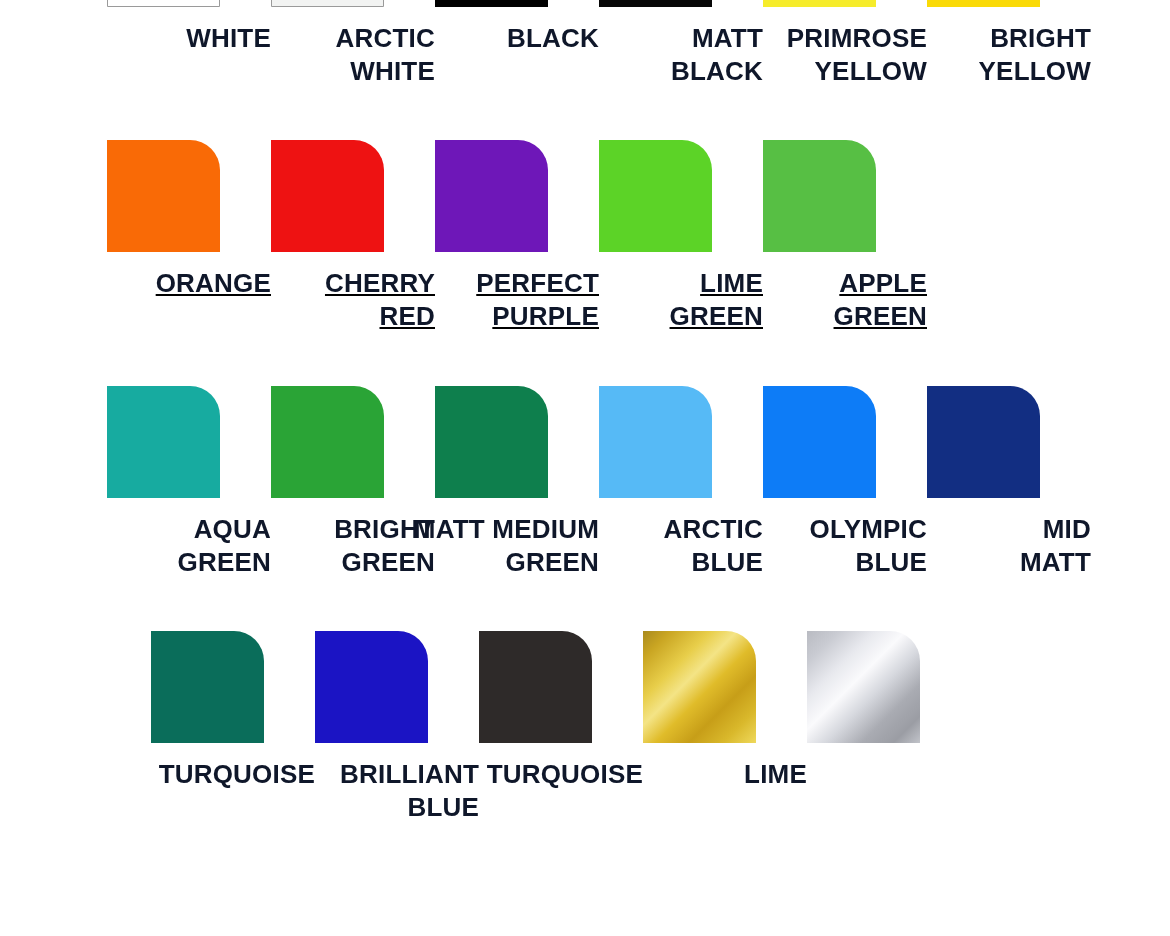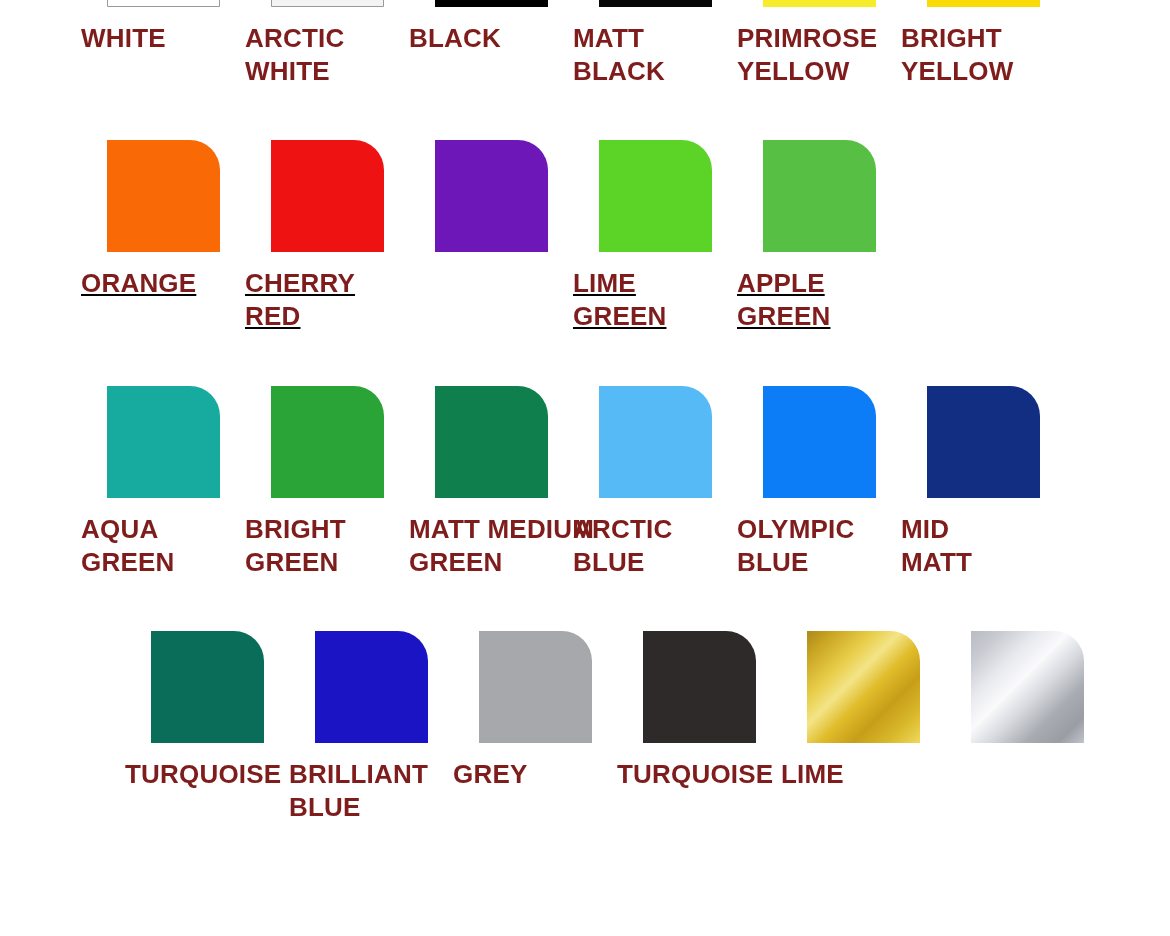--- a/index.html
+++ b/index.html
@@ -59,22 +59,22 @@
   .swatch-chip.bordered {
     border: 1px solid #9a9a9a;
   }
 
   .swatch-label {
     margin-top: 15px;
     font-size: 26px;
     font-weight: 700;
     line-height: 1.28;
     letter-spacing: 0.2px;
-    color: #7f1d1d;
-    text-align: left;
+    color: #0f172a;
+    text-align: right;
     white-space: pre-line;
     width: 190px;
     margin-left: auto;
     margin-right: auto;
   }
 </style>
 </head>
 <body>
 
 <div id="swatch-grid">
@@ -113,20 +113,22 @@
         <div class="swatch-chip" style="background: rgb(249, 106, 6);"></div>
         <div class="swatch-label">ORANGE</div>
       </div>
       <div class="swatch-cell">
         <div class="swatch-chip" style="background: rgb(238, 18, 18);"></div>
         <div class="swatch-label">CHERRY
 RED</div>
       </div>
       <div class="swatch-cell">
         <div class="swatch-chip" style="background: rgb(110, 23, 184);"></div>
+        <div class="swatch-label">PERFECT
+PURPLE</div>
       </div>
       <div class="swatch-cell">
         <div class="swatch-chip" style="background: rgb(92, 211, 39);"></div>
         <div class="swatch-label">LIME
 GREEN</div>
       </div>
       <div class="swatch-cell">
         <div class="swatch-chip" style="background: rgb(87, 191, 68);"></div>
         <div class="swatch-label">APPLE
 GREEN</div>
@@ -168,24 +170,20 @@
       <div class="swatch-cell">
         <div class="swatch-chip" style="background: rgb(10, 109, 90);"></div>
         <div class="swatch-label">TURQUOISE</div>
       </div>
       <div class="swatch-cell">
         <div class="swatch-chip" style="background: rgb(27, 20, 196);"></div>
         <div class="swatch-label">BRILLIANT
 BLUE</div>
       </div>
       <div class="swatch-cell">
-        <div class="swatch-chip" style="background: rgb(166, 168, 171);"></div>
-        <div class="swatch-label">GREY</div>
-      </div>
-      <div class="swatch-cell">
         <div class="swatch-chip" style="background: rgb(46, 42, 41);"></div>
         <div class="swatch-label">TURQUOISE</div>
       </div>
       <div class="swatch-cell">
         <div class="swatch-chip" style="background: linear-gradient(135deg, rgb(169, 138, 30) 0%, rgb(201, 165, 34) 12%, rgb(232, 206, 74) 30%, rgb(244, 228, 134) 42%, rgb(224, 188, 42) 55%, rgb(199, 158, 24) 70%, rgb(217, 184, 43) 85%, rgb(239, 217, 92) 100%);"></div>
         <div class="swatch-label">LIME</div>
       </div>
       <div class="swatch-cell">
         <div class="swatch-chip" style="background: linear-gradient(135deg, rgb(185, 187, 194) 0%, rgb(201, 203, 210) 14%, rgb(232, 233, 238) 30%, rgb(250, 250, 252) 44%, rgb(214, 216, 222) 58%, rgb(169, 171, 178) 74%, rgb(155, 157, 164) 88%, rgb(194, 196, 202) 100%);"></div>
       </div>

